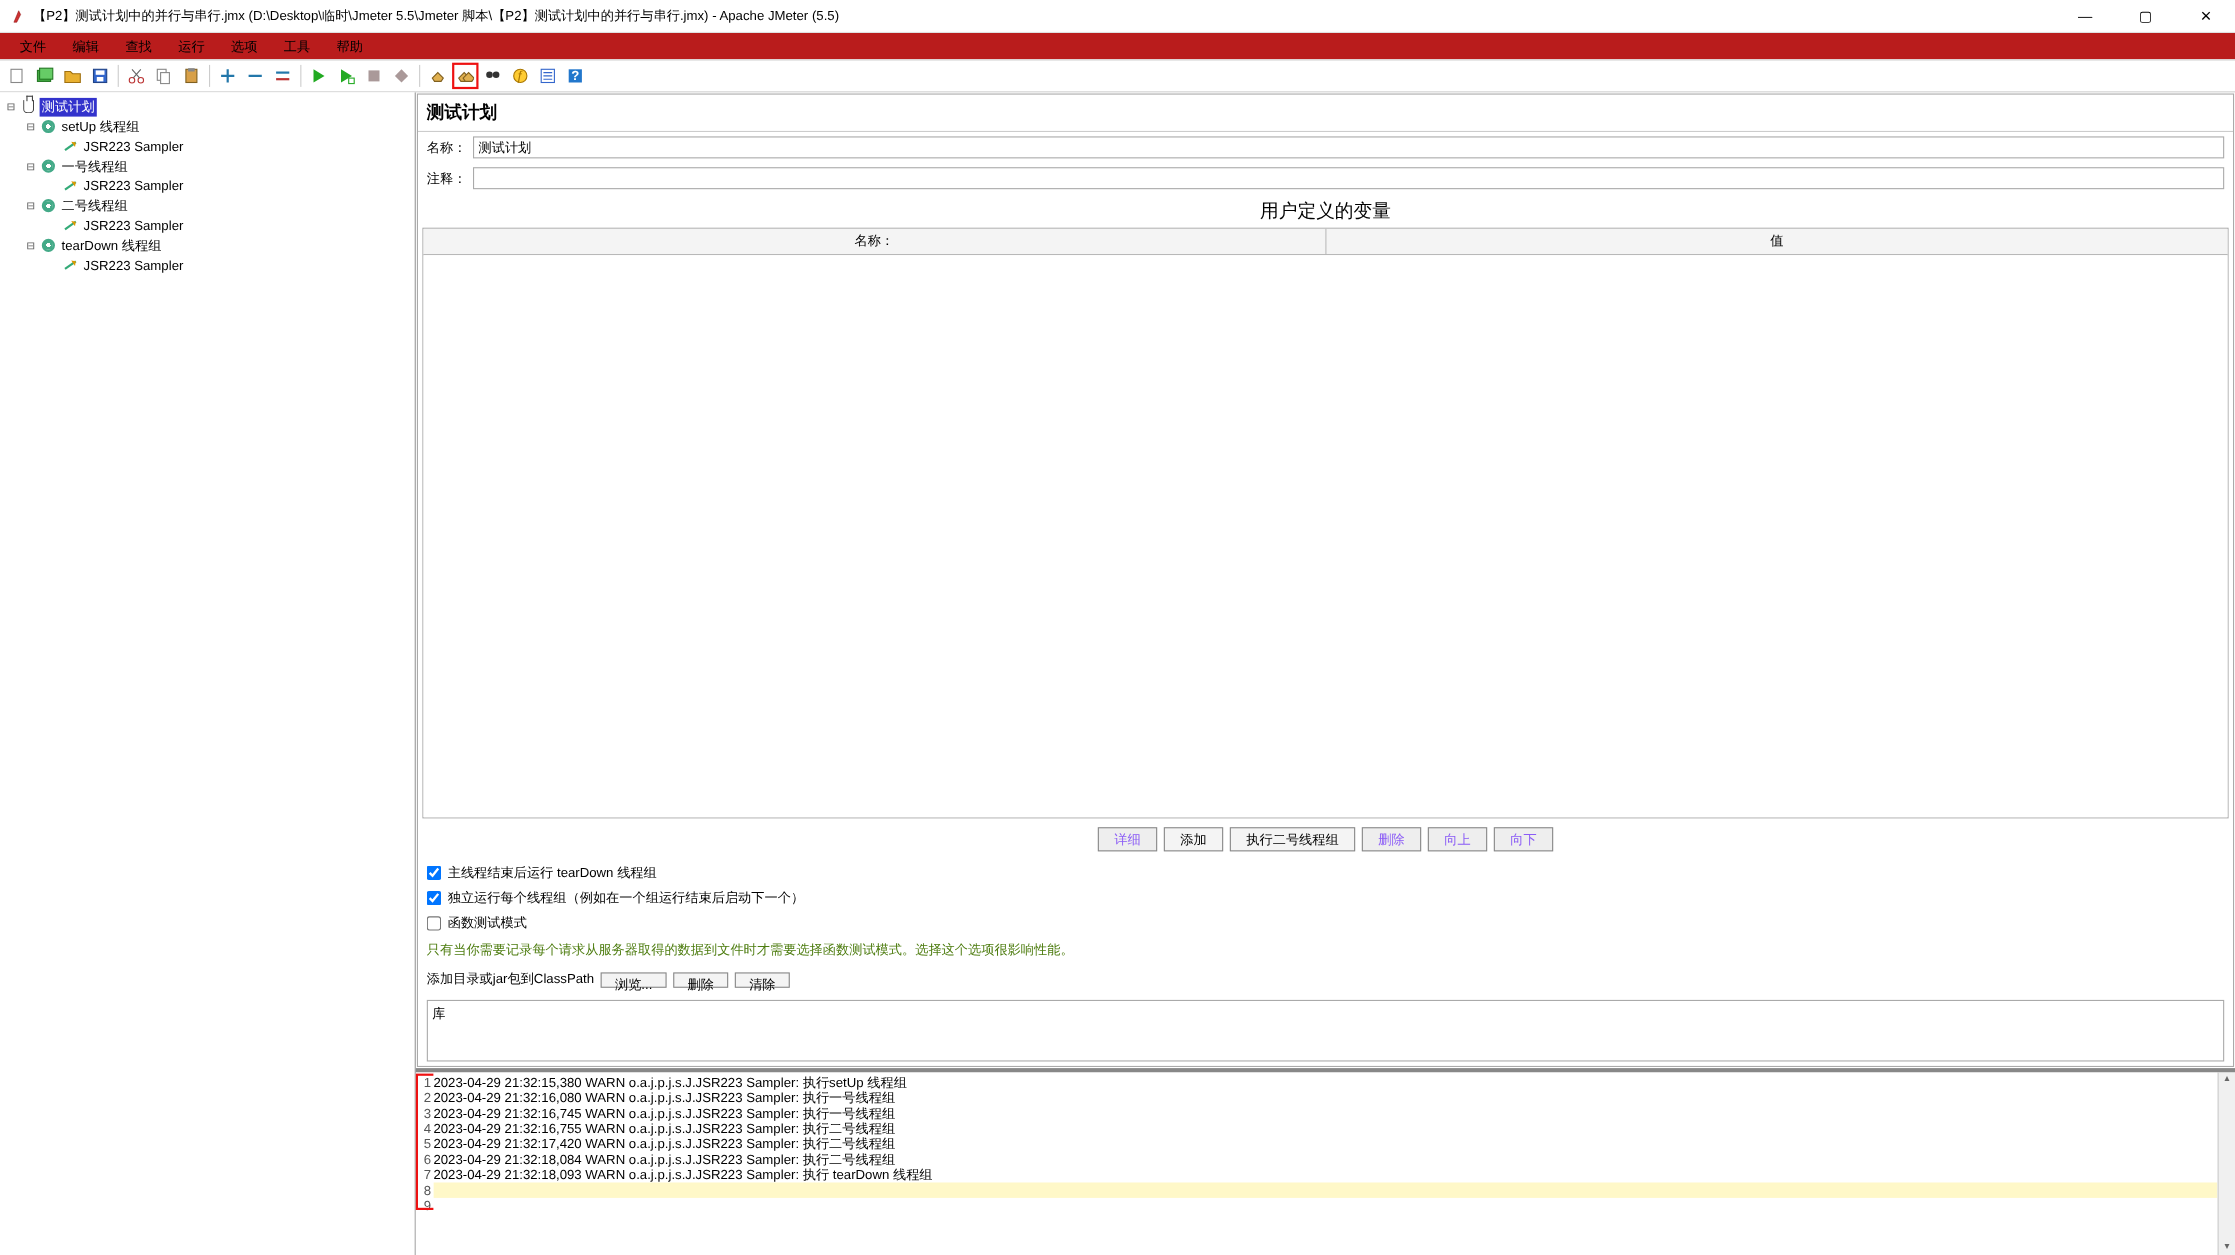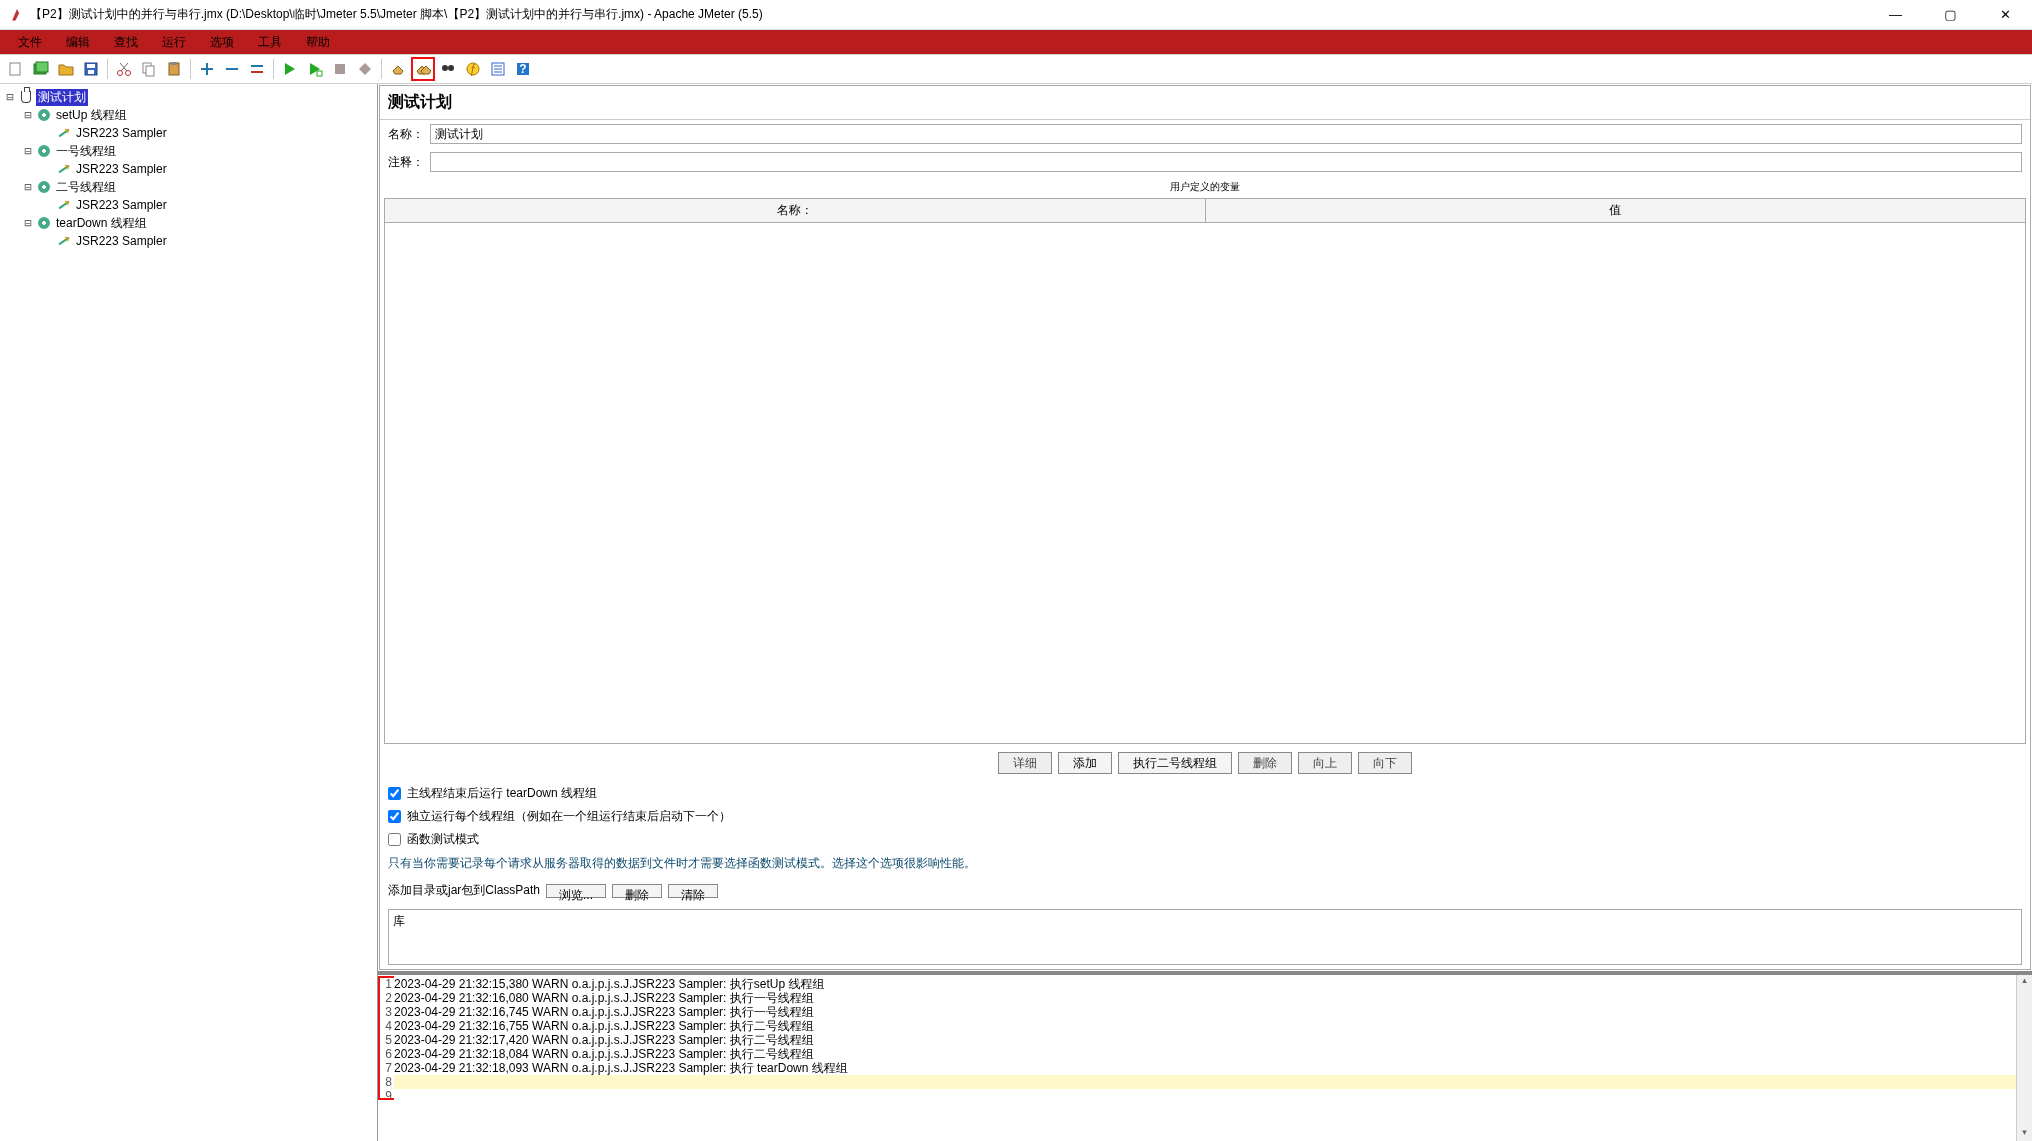--- a/index.html
+++ b/index.html
@@ -21,31 +21,31 @@
 .tree-row.sel .lbl{background:#33c;color:#fff}
 .tree-row .tg{width:12px;text-align:center;color:#666;cursor:pointer;font-family:monospace}
 .tree-row .ic{width:16px;height:16px;display:inline-flex;align-items:center;justify-content:center;margin:0 2px}
 .tree-row .lbl{padding:0 2px}
 .rightpane{flex:1;display:flex;flex-direction:column;min-width:0}
 .editor{flex:1;display:flex;flex-direction:column;border:1px solid #aaa;margin:1px;min-height:0;overflow:hidden}
 .editor h3{font-size:16px;font-weight:600;padding:6px 8px;border-bottom:1px solid #ccc}
 .frow{display:flex;align-items:center;padding:4px 8px;gap:6px}
 .frow label{min-width:32px}
 .frow input[type=text]{flex:1;border:1px solid #aaa;padding:2px 4px;height:20px;background:#fff}
-.vars-title{text-align:center;padding:4px;font-size:10px}
+.vars-title{text-align:center;padding:4px;font-size:17px}
 .vars-table{flex:1;margin:0 4px;border:1px solid #aaa;min-height:240px;display:flex;flex-direction:column}
 .vars-head{display:flex;border-bottom:1px solid #aaa}
 .vars-head div{flex:1;text-align:center;padding:3px;border-right:1px solid #aaa;background:#f4f4f4}
 .vars-head div:last-child{border-right:none}
 .vars-body{flex:1;background:#fff}
 .btnrow{display:flex;justify-content:center;gap:6px;padding:8px}
 .btnrow button{padding:2px 14px;border:1px solid #888;background:#f4f4f4;height:22px}
-.btnrow button:disabled{color:#404040;background:#eee}
+.btnrow button:disabled{color:#8b5cf6;background:#eee}
 .chk{display:flex;align-items:center;gap:6px;padding:3px 8px}
-.note{padding:4px 8px;color:#0c4a6e}
+.note{padding:4px 8px;color:#4d7c0f}
 .cp{display:flex;align-items:center;gap:6px;padding:6px 8px}
 .cp button{padding:2px 12px;border:1px solid #888;background:#f4f4f4;height:14px}
 .libbox{margin:4px 8px;border:1px solid #aaa;height:56px;padding:3px 4px;background:#fff}
 .logpane{height:170px;border-top:4px solid #888;display:flex;position:relative}
 .redbox{position:absolute;left:0;top:1px;width:895px;height:124px;border:2px solid #e11;pointer-events:none}
 .log-gutter{width:16px;background:#fff;text-align:right;font-family:Consolas,monospace;font-size:12px;padding-top:2px;color:#555}
 .log-gutter div{height:14px;line-height:14px;padding-right:2px}
 .log-body{flex:1;font-family:Consolas,monospace;font-size:12px;padding-top:2px;overflow:hidden;background:#fff;position:relative}
 .log-body .ln{height:14px;line-height:14px;white-space:pre}
 .log-body .cur{background:#fff8c8}

